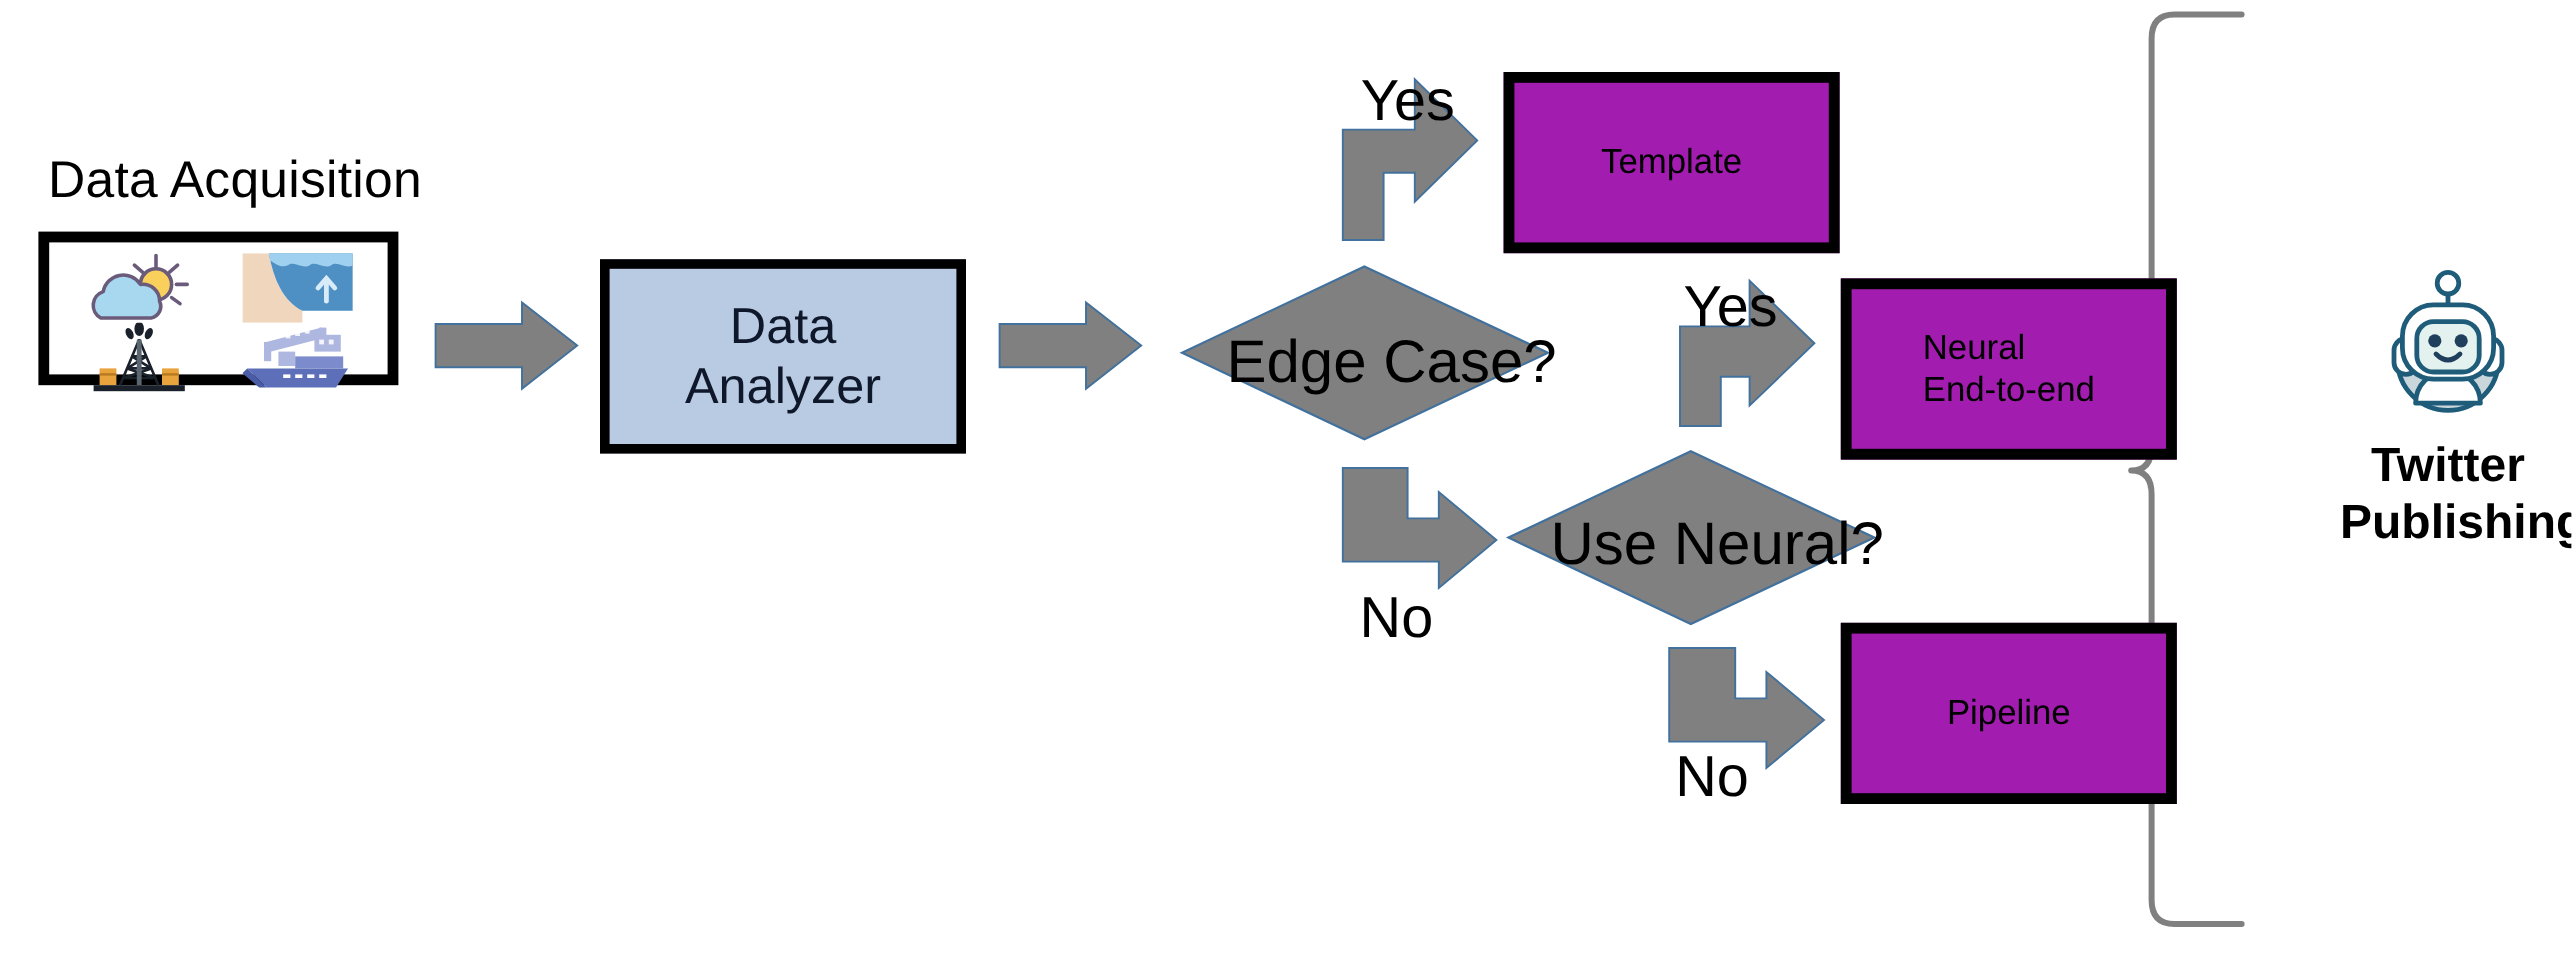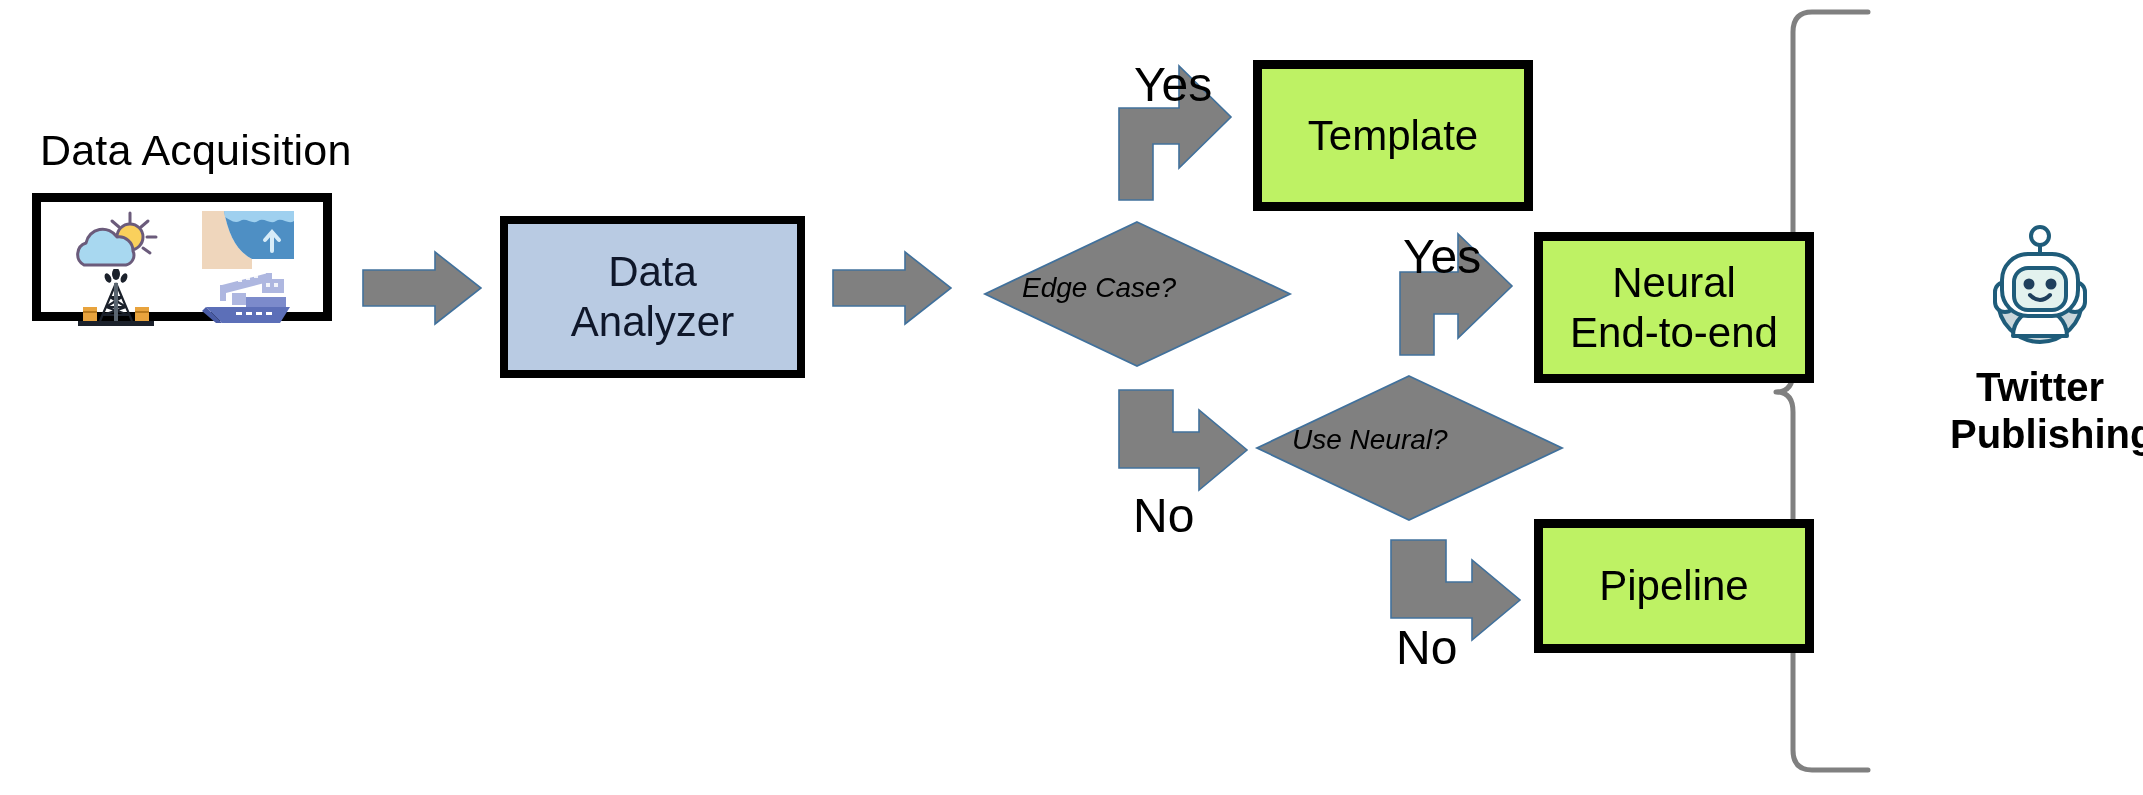--- a/index.html
+++ b/index.html
@@ -58,52 +58,50 @@
     justify-content: center;
     text-align: center;
     font-size: 42px;
     line-height: 1.18;
     color: #0f172a;
   }
 
   
   .obox {
     border: 9px solid #000000;
-    background: #bef264;
+    background: #a21caf;
     box-sizing: border-box;
     display: flex;
     align-items: center;
     justify-content: center;
-    text-align: center;
-    font-size: 42px;
+    font-size: 29px;
     line-height: 1.18;
     color: #000000;
   }
   #box-template { left: 1253px; top: 60px;  width: 280px; height: 151px; }
   #box-neural   { left: 1534px; top: 232px; width: 280px; height: 151px; }
-  #box-pipeline { left: 1534px; top: 519px; width: 280px; height: 134px; }
+  #box-pipeline { left: 1534px; top: 519px; width: 280px; height: 151px; }
 
   
   .flabel {
     font-size: 48px;
     color: #000000;
     white-space: nowrap;
   }
   #lbl-yes-1 { left: 1134px; top: 57px; }
   #lbl-no-1  { left: 1133px; top: 488px; }
   #lbl-yes-2 { left: 1403px; top: 229px; }
   #lbl-no-2  { left: 1396px; top: 620px; }
 
   
   .dtext {
-    font-size: 28px;
+    font-size: 50px;
     color: #000000;
     white-space: nowrap;
     text-align: left;
-    font-style: italic;
   }
   #txt-edge { left: 1022px; top: 272px; width: 240px; }
   #txt-use  { left: 1292px; top: 424px; width: 240px; }
 
   
   #shapes { left: 0; top: 0; width: 2143px; height: 795px; }
 
   
   #bot-wrap {
     left: 1950px; top: 224px;

